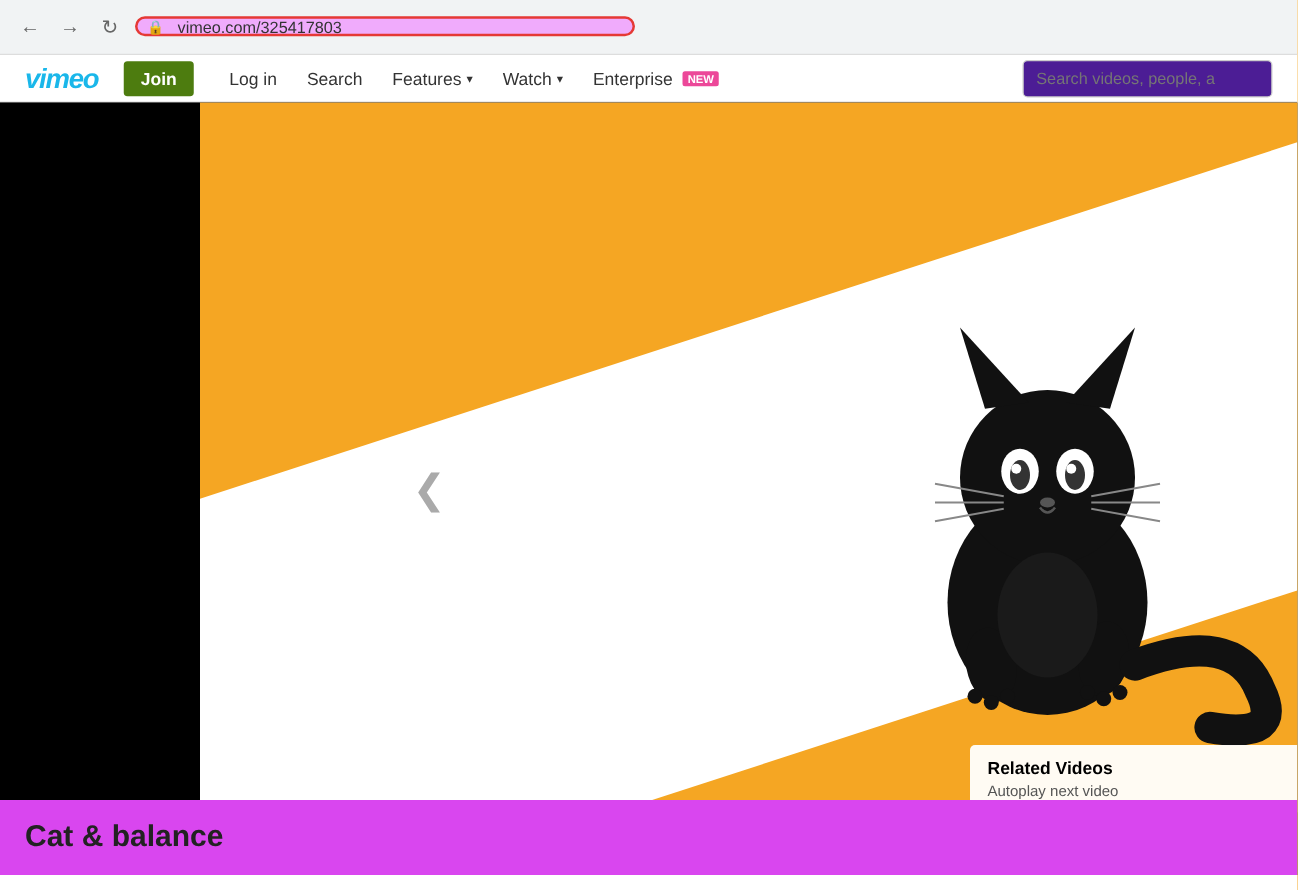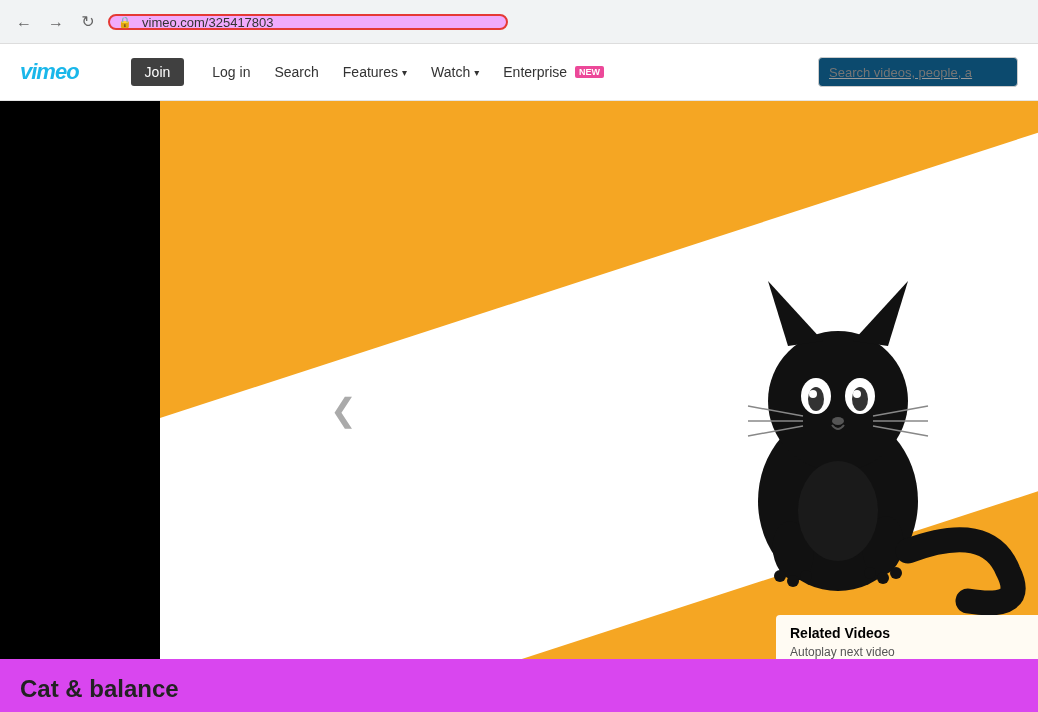--- a/index.html
+++ b/index.html
@@ -42,49 +42,48 @@
       position: absolute;
       left: 10px;
       top: 50%;
       transform: translateY(-50%);
       font-size: 11px;
       color: #555;
     }
 
     
     .vimeo-nav {
-      height: 57px;
+      height: 38px;
       background: #fff;
       border-bottom: 1px solid #e5e5e5;
       display: flex;
       align-items: center;
       padding: 0 20px;
       gap: 0;
     }
     .vimeo-logo {
       margin-right: 20px;
     }
     .vimeo-logo-text {
       color: #1ab7ea;
       font-size: 22px;
       font-weight: bold;
       font-style: italic;
       letter-spacing: -1px;
     }
     .join-btn {
-      background: #404040;
+      background: #4d7c0f;
       color: #fff;
       border: none;
       border-radius: 3px;
       padding: 6px 14px;
       font-size: 14px;
-      font-weight: normal;
+      font-weight: bold;
       cursor: pointer;
       margin-right: 16px;
-      margin-left: 32px;
     }
     .nav-link {
       color: #333;
       font-size: 14px;
       text-decoration: none;
       padding: 0 12px;
       cursor: pointer;
       display: flex;
       align-items: center;
       gap: 4px;
@@ -102,22 +101,21 @@
     }
     .search-box {
       margin-left: auto;
       height: 30px;
       border: 1px solid #ccc;
       border-radius: 4px;
       padding: 0 10px;
       font-size: 13px;
       color: #999;
       width: 200px;
-      background: #0c4a6e;
-      text-decoration: underline;
+      background: #4c1d95;
     }
 
     
     .main-content {
       position: relative;
       background: #000;
       height: 618px;
       overflow: hidden;
     }
 

